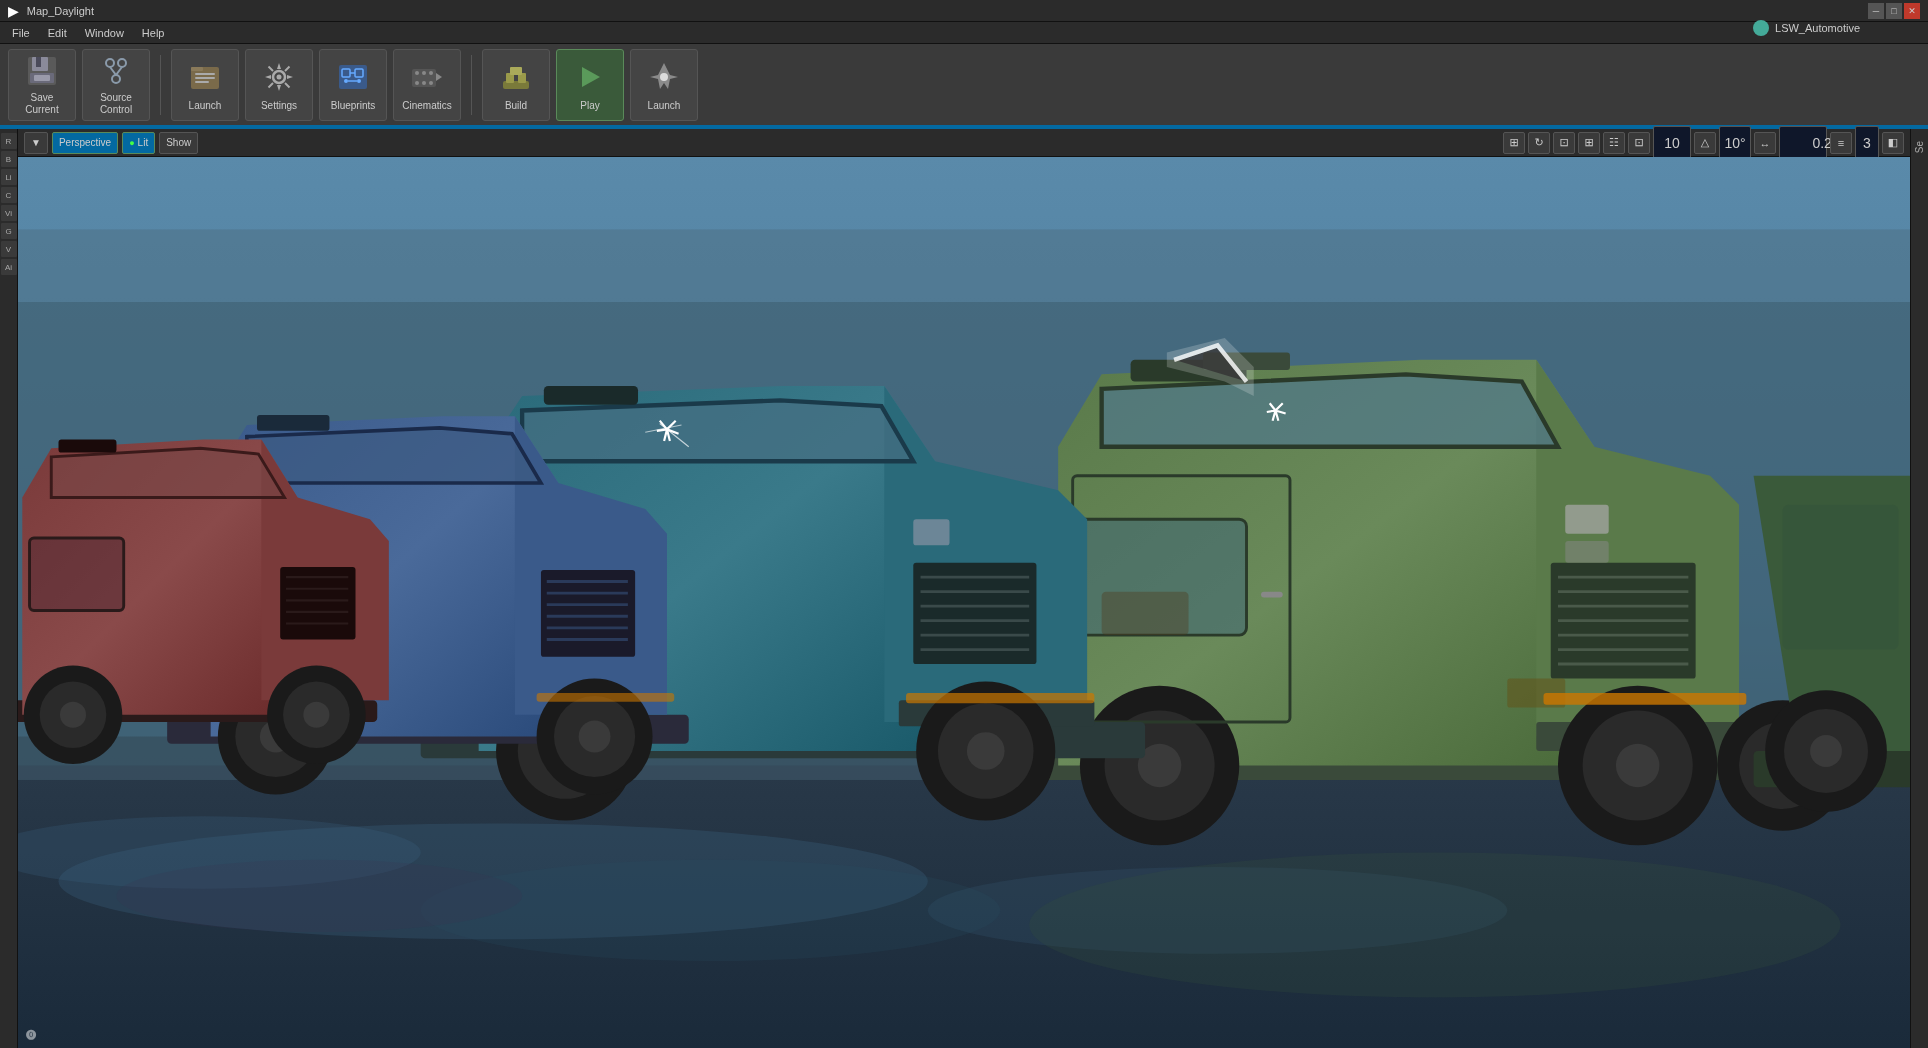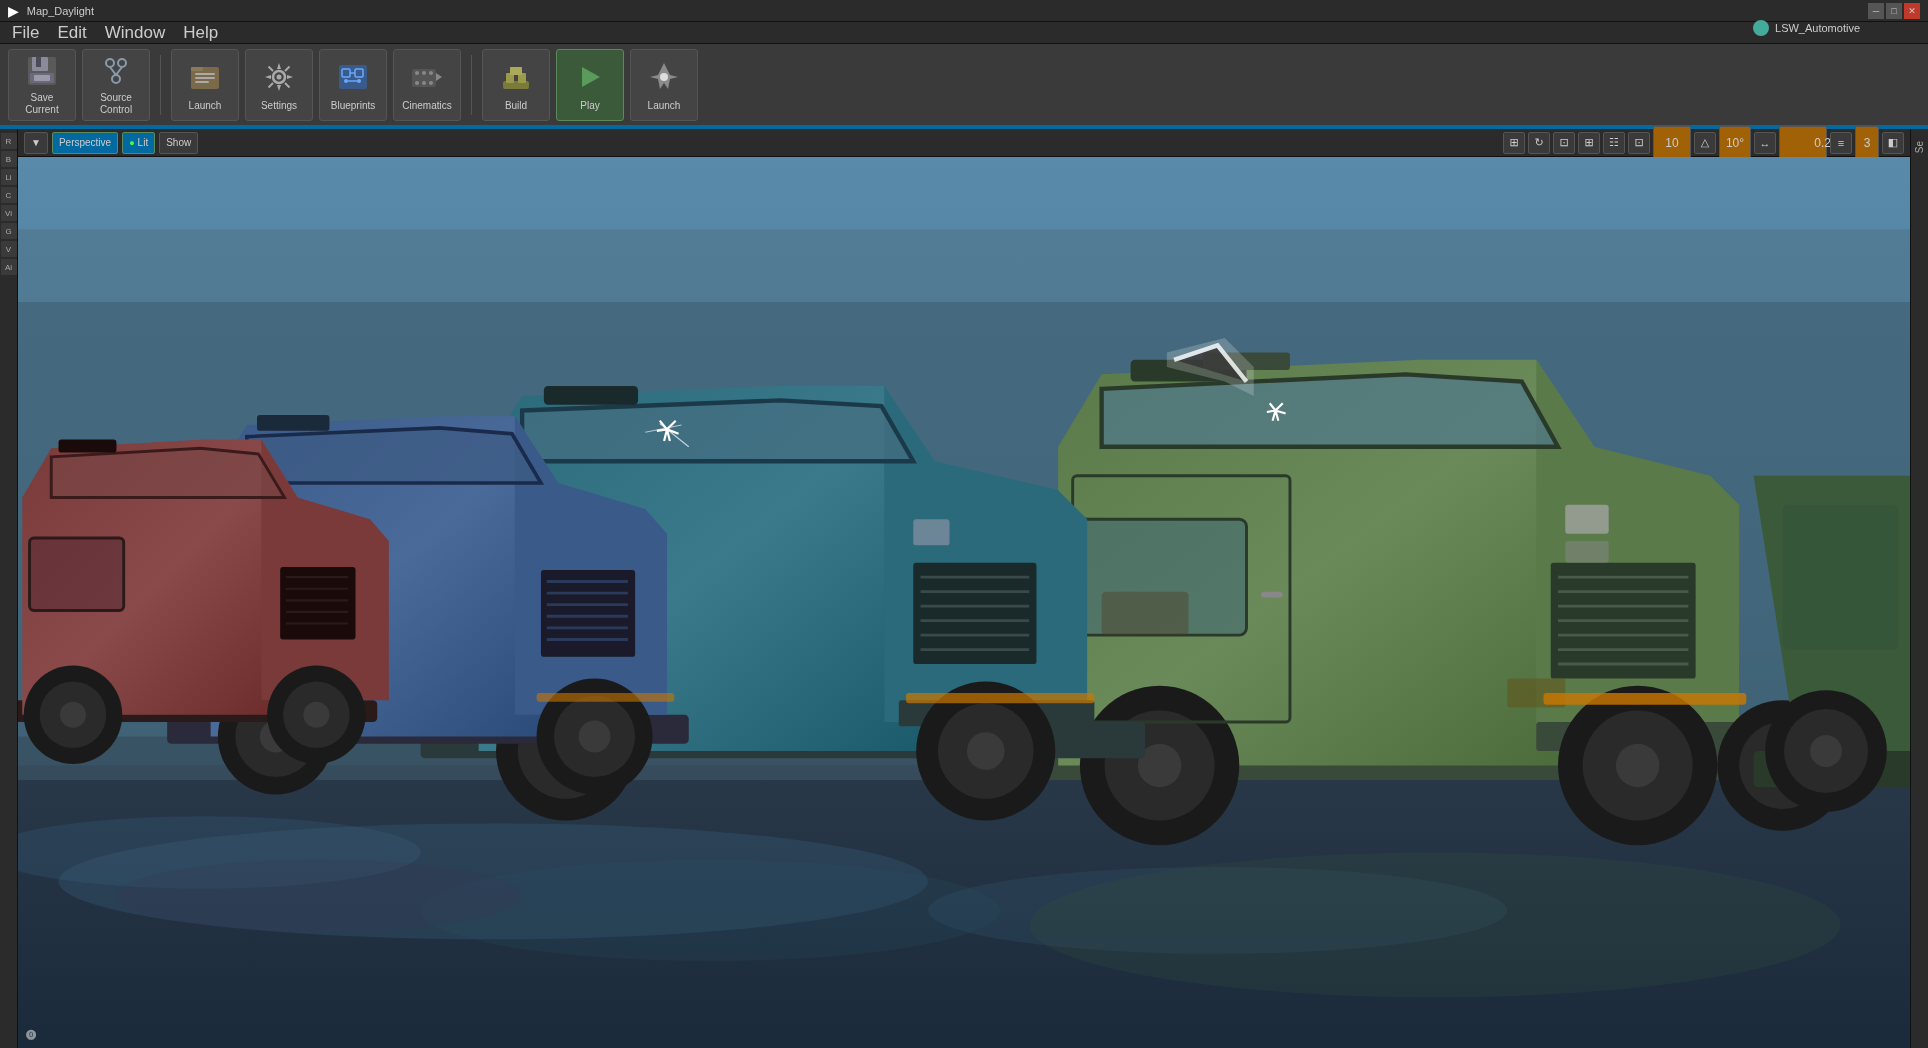--- a/index.html
+++ b/index.html
@@ -48,21 +48,21 @@
       height: 22px;
       background: #2b2b2b;
       display: flex;
       align-items: center;
       padding: 0 4px;
       border-bottom: 1px solid #111;
       gap: 2px;
     }
     .menu-item {
       padding: 2px 8px;
-      font-size: 17px;
+      font-size: 11px;
       color: #ccc;
       cursor: pointer;
     }
 
     
     #toolbar {
       height: 85px;
       background: #3a3a3a;
       display: flex;
       align-items: center;
@@ -184,25 +184,25 @@
       background: #3a3a3a;
       border: 1px solid #555;
       border-radius: 2px;
       display: flex; align-items: center; justify-content: center;
       cursor: pointer;
       font-size: 11px;
       color: #ccc;
     }
     .vp-num-input {
       width: 38px; height: 34px;
-      background: #a16207;
+      background: #0f172a;
       border: 1px solid #555;
       border-radius: 2px;
       color: #ccc;
-      font-size: 12px;
+      font-size: 14px;
       text-align: center;
       display: flex; align-items: center; justify-content: center;
     }
 
     
     #viewport-3d {
       flex: 1;
       position: relative;
       background: linear-gradient(180deg, #4a6a7a 0%, #3a5a6a 40%, #2a4a5a 60%, #1a2a3a 100%);
       overflow: hidden;

